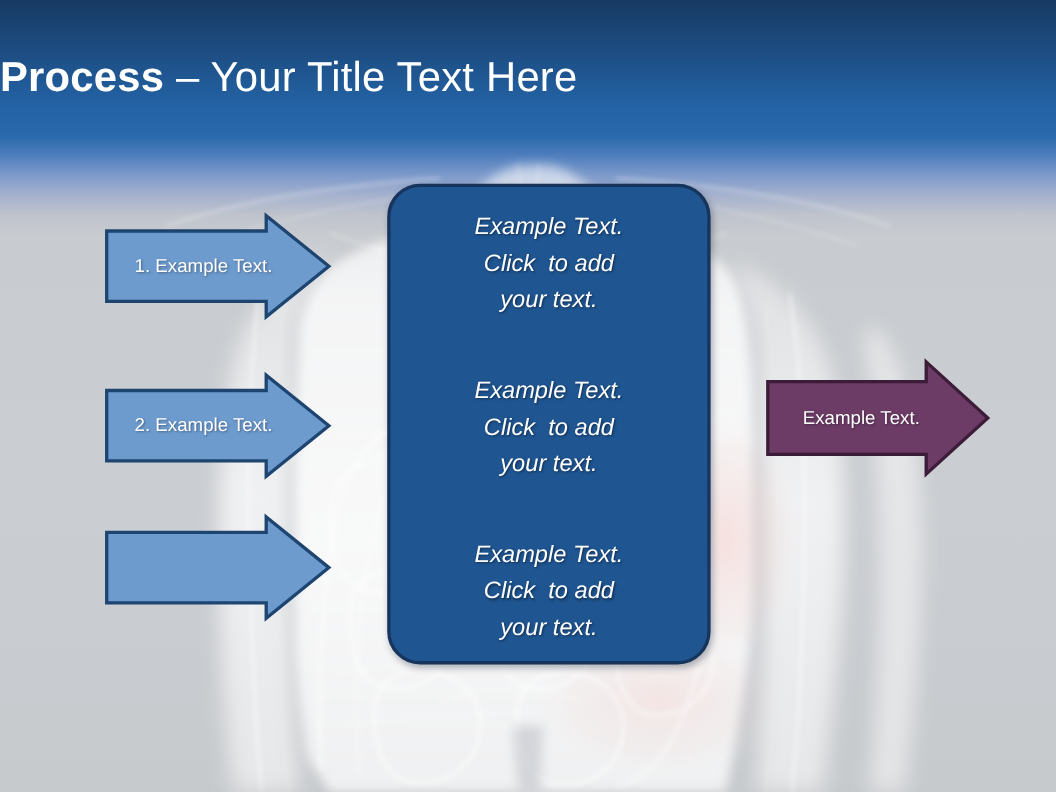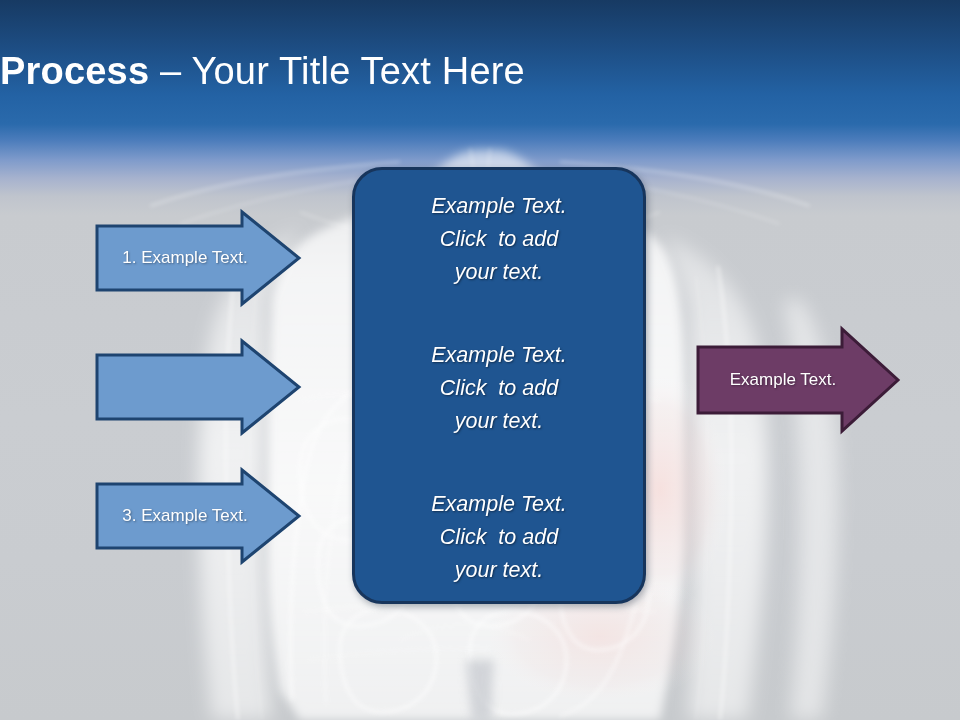--- a/index.html
+++ b/index.html
@@ -84,21 +84,21 @@
     align-items: center;
     justify-content: center;
     color: #ffffff;
     font-size: 17px;
     line-height: 20px;
     text-shadow: 1px 1px 2px rgba(40,55,75,0.55);
     white-space: nowrap;
     pointer-events: none;
   }
 
-  #step-1 { left: 95px; top: 210px; }
+  #step-1 { left: 95px; top: 194px; }
   #step-2 { left: 95px; top: 339px; }
   #step-3 { left: 95px; top: 468px; }
 
   
   #center-panel {
     position: absolute;
     left: 352px;
     top: 167px;
     width: 294px;
     height: 437px;
@@ -291,27 +291,27 @@
     <svg viewBox="0 0 206 96" aria-hidden="true">
       <polygon points="2,16 147,16 147,2 204,48 147,94 147,80 2,80" fill="#6d9bce" stroke="#1e4470" stroke-width="3" stroke-linejoin="miter"></polygon>
     </svg>
     <span class="label">1. Example Text.</span>
   </div>
 
   <div class="step-arrow" id="step-2">
     <svg viewBox="0 0 206 96" aria-hidden="true">
       <polygon points="2,16 147,16 147,2 204,48 147,94 147,80 2,80" fill="#6d9bce" stroke="#1e4470" stroke-width="3" stroke-linejoin="miter"></polygon>
     </svg>
+    <span class="label">2. Example Text.</span>
   </div>
 
   <div class="step-arrow" id="step-3">
     <svg viewBox="0 0 206 96" aria-hidden="true">
       <polygon points="2,16 147,16 147,2 204,48 147,94 147,80 2,80" fill="#6d9bce" stroke="#1e4470" stroke-width="3" stroke-linejoin="miter"></polygon>
     </svg>
-    <span class="label">3. Example Text.</span>
   </div>
 
   <div id="center-panel">
     <div class="panel-block" id="panel-block-1">
       <span class="ln">Example Text.</span>
       <span class="ln">Click  to add</span>
       <span class="ln">your text.</span>
     </div>
     <div class="panel-block" id="panel-block-2">
       <span class="ln">Example Text.</span>

